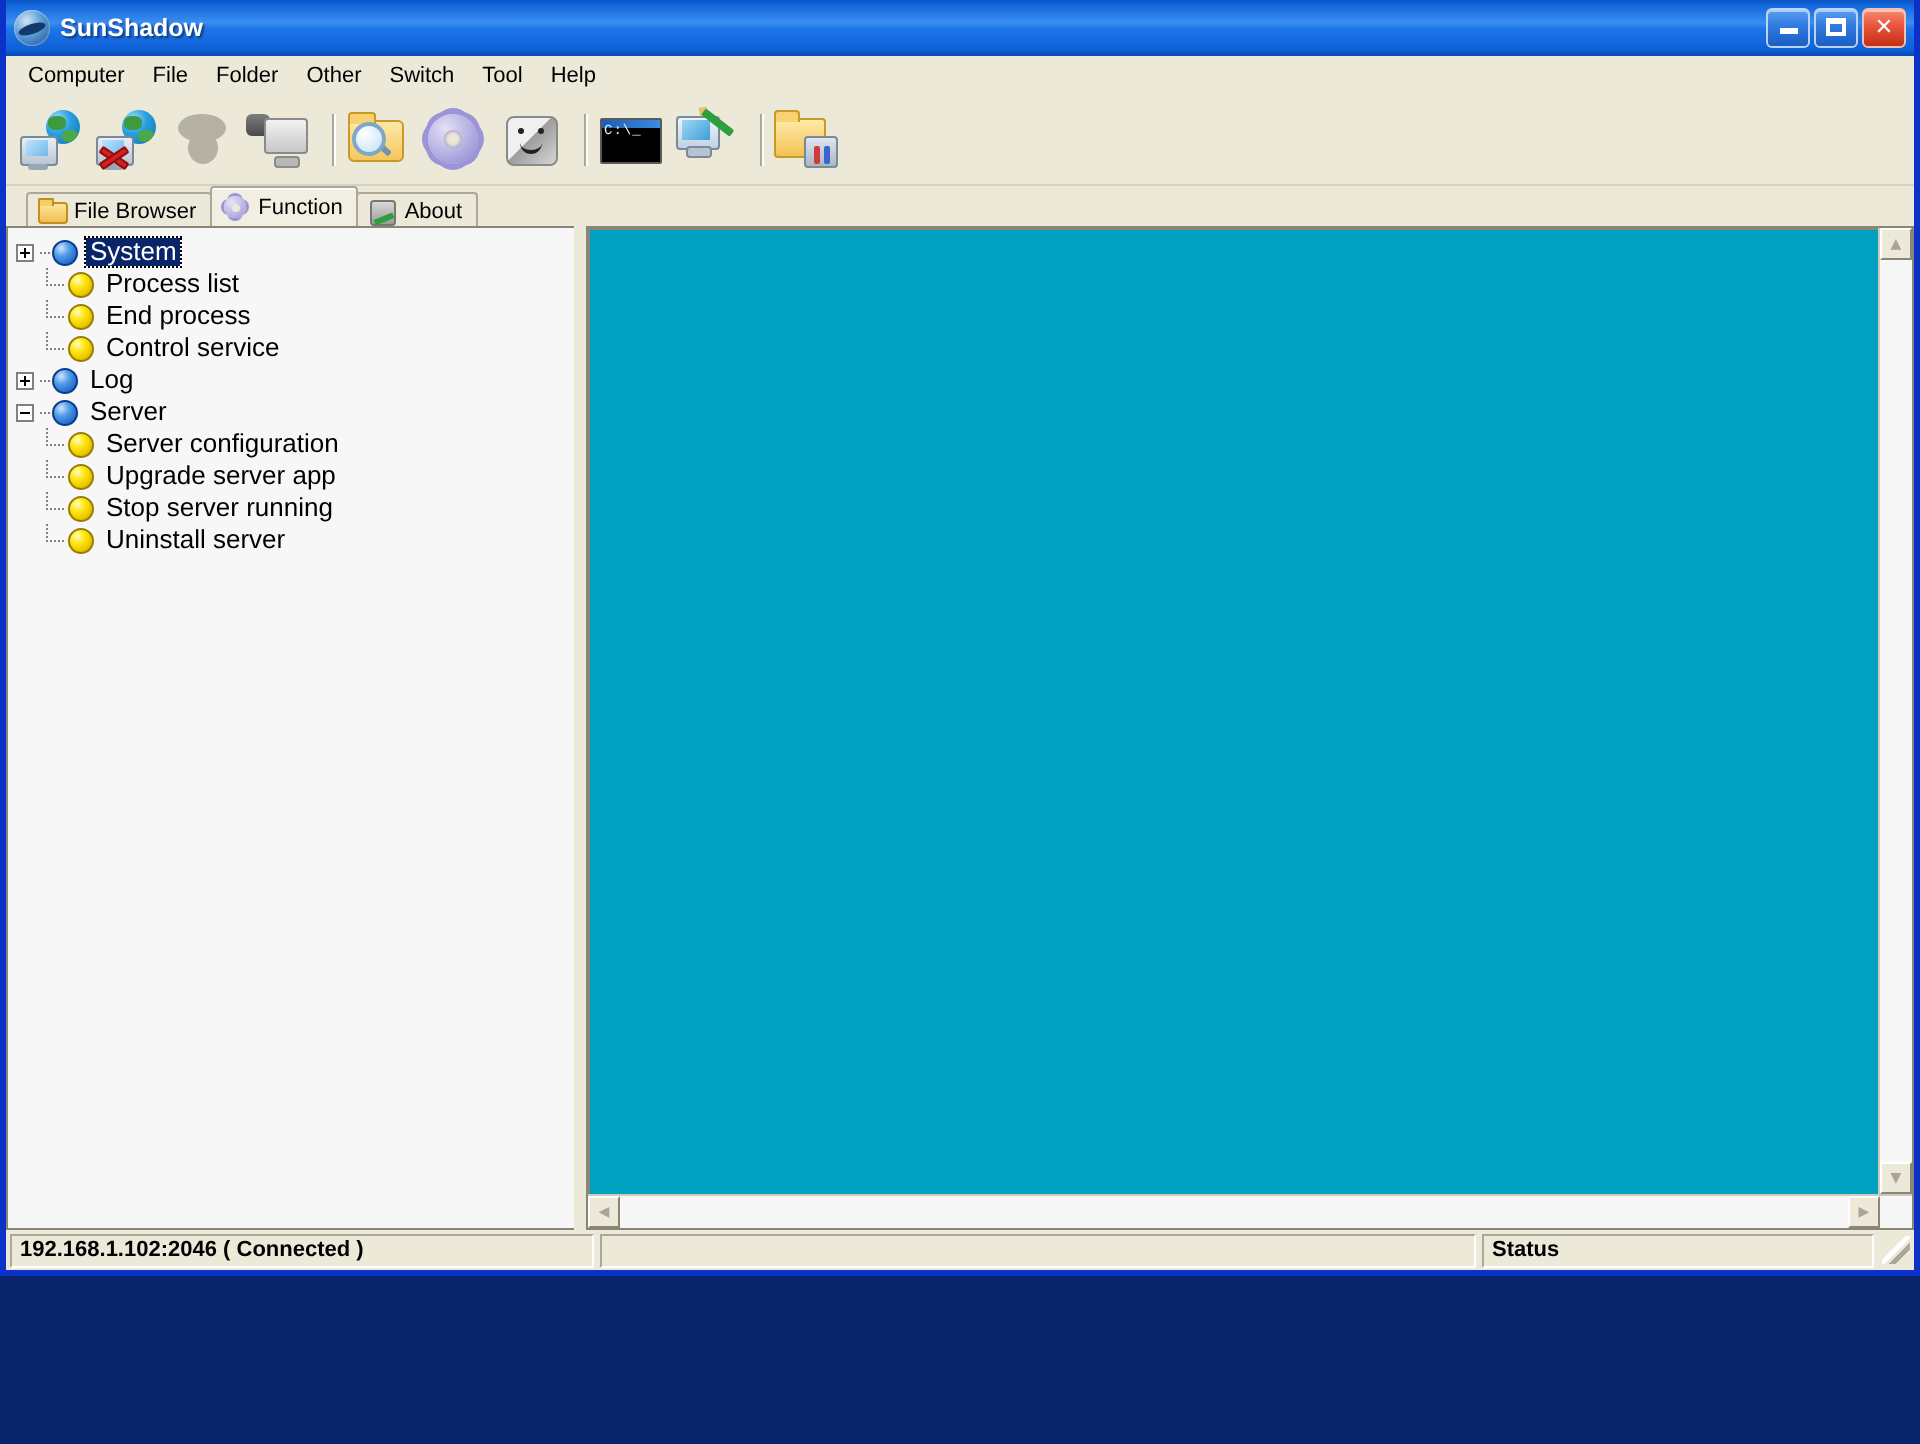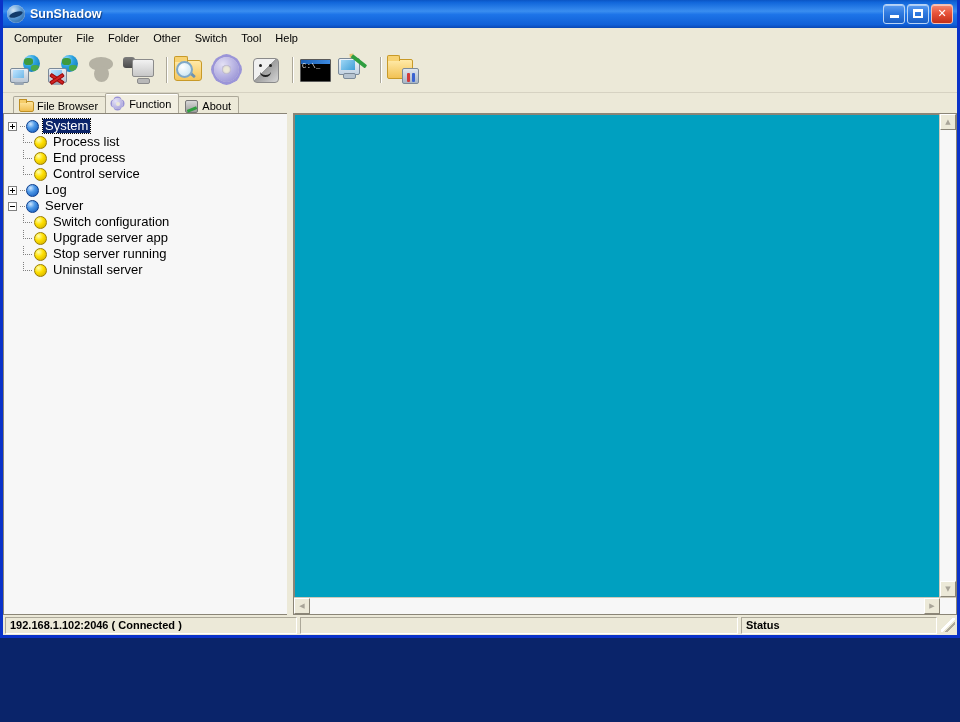--- a/index.html
+++ b/index.html
@@ -685,21 +685,21 @@
           <div class="tnode">
             <div class="expander"></div>
             <div class="tdot-lead"></div>
             <div class="ball blue"></div>
             <span class="tlabel">Server</span>
           </div>
           <div class="tnode">
             <div class="spacer9"></div>
             <div class="dots elbow"></div>
             <div class="ball yellow"></div>
-            <span class="tlabel">Switch configuration</span>
+            <span class="tlabel">Server configuration</span>
           </div>
           <div class="tnode">
             <div class="spacer9"></div>
             <div class="dots elbow"></div>
             <div class="ball yellow"></div>
             <span class="tlabel">Upgrade server app</span>
           </div>
           <div class="tnode">
             <div class="spacer9"></div>
             <div class="dots elbow"></div>

